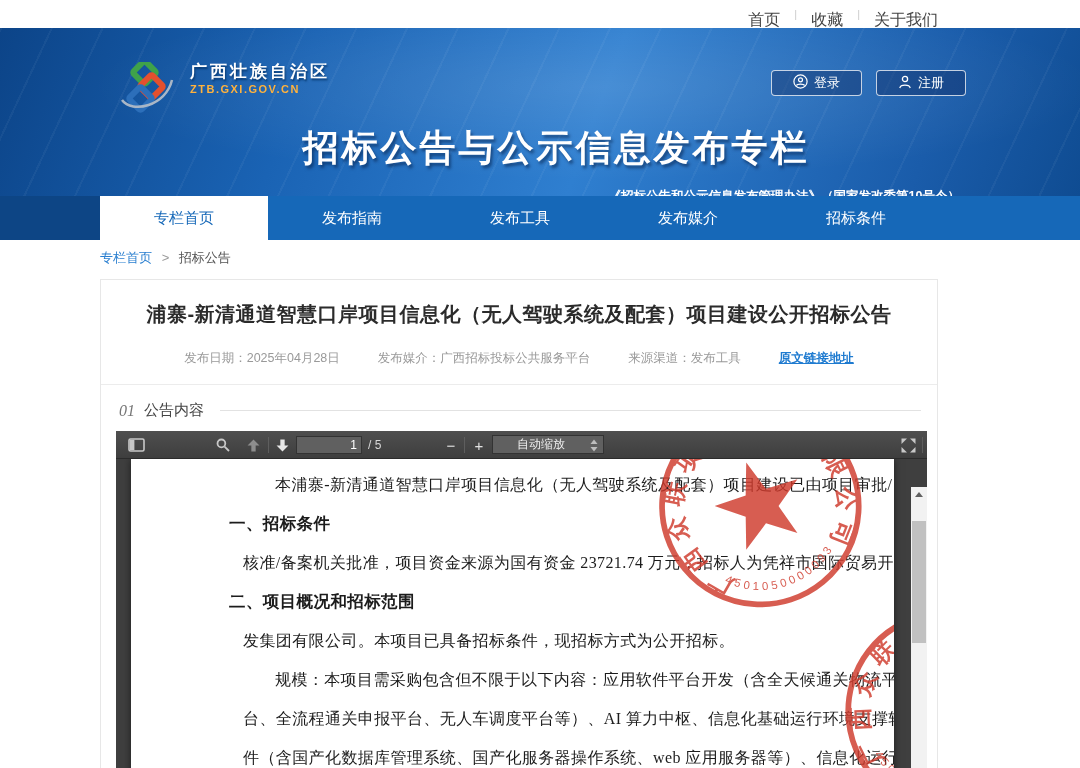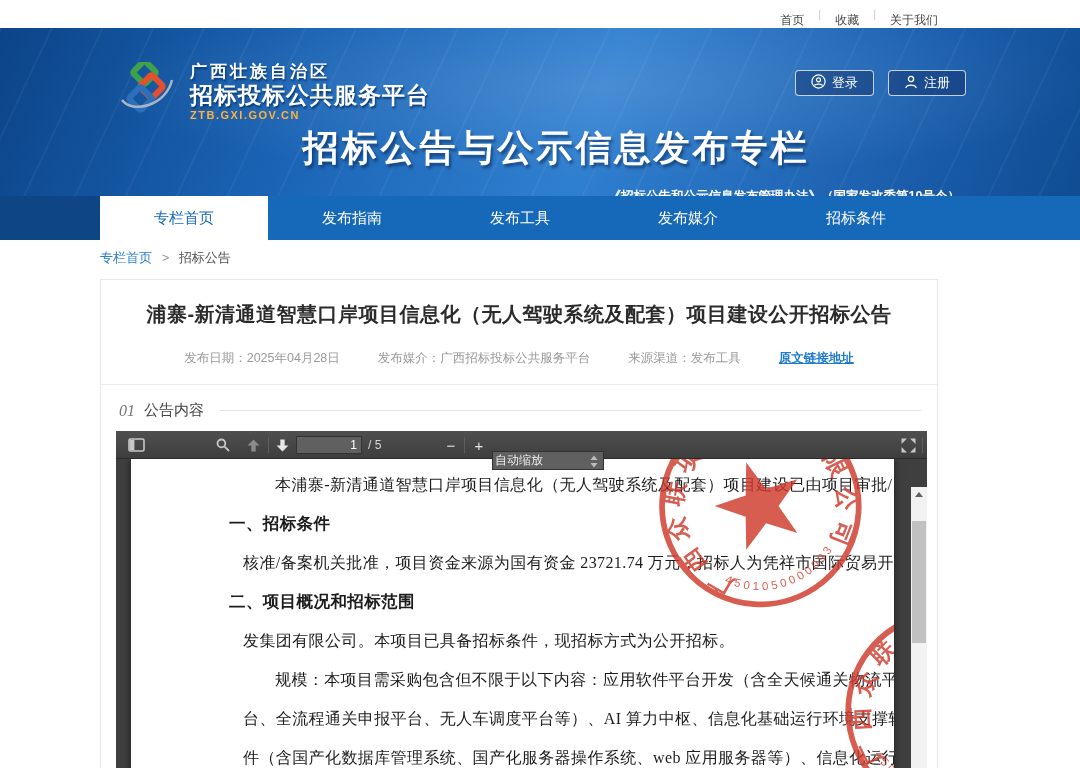--- a/index.html
+++ b/index.html
@@ -2,37 +2,37 @@
 <html><head>
 <meta charset="utf-8">
 <style>
   html,body{margin:0;padding:0;background:#fff;}
   #screen{position:relative;width:1080px;height:768px;background:#fff;overflow:hidden;
           font-family:"Liberation Sans","DejaVu Sans",sans-serif;}
 
   
   .topbar{position:absolute;left:0;top:0;width:1080px;height:28px;background:#ffffff;
           display:flex;align-items:center;justify-content:flex-end;padding-right:142px;box-sizing:border-box;}
-  .topbar a{font-size:12px;color:#444;text-decoration:none;cursor:pointer;margin-top:12px;}
+  .topbar a{font-size:16px;color:#444;text-decoration:none;cursor:pointer;margin-top:12px;}
   .topbar .sep{color:#ccc;margin:0 14px;font-size:11px;}
 
   
   .banner{position:absolute;left:0;top:28px;width:1080px;height:168px;
           background:linear-gradient(110deg,#0c4488 0%,#1a63b4 28%,#2f7fd0 55%,#1a5caa 85%,#0f4c92 100%);
           overflow:hidden;}
   .banner::after{content:"";position:absolute;inset:0;
           background:repeating-linear-gradient(115deg,rgba(255,255,255,.045) 0 2px,transparent 2px 46px),
                      radial-gradient(ellipse at 55% 35%,rgba(255,255,255,.12),transparent 60%);}
   .logo{position:absolute;left:118px;top:34px;display:flex;z-index:2;}
   .logo-text{margin-left:14px;line-height:1.15;}
   .logo-line1{font-size:17px;font-weight:bold;color:#fff;letter-spacing:3px;text-shadow:1px 2px 2px #083succ;text-shadow:1px 2px 2px #083a72;}
   .logo-line2{font-size:23px;font-weight:bold;color:#fff;letter-spacing:1px;text-shadow:1px 2px 2px #083a72;}
   .logo-line3{font-size:11px;font-weight:bold;color:#ffb23d;letter-spacing:1.5px;margin-top:1px;}
   .auth{position:absolute;right:114px;top:42px;display:flex;gap:14px;z-index:2;}
-  .auth-btn{display:flex;align-items:center;gap:6px;height:24px;padding:0 15px;border:1px solid rgba(255,255,255,.75);
+  .auth-btn{display:flex;align-items:center;gap:6px;height:24px;padding:0 21px;border:1px solid rgba(255,255,255,.75);
             border-radius:4px;background:rgba(8,30,80,.35);color:#fff;font-size:13px;cursor:pointer;justify-content:space-between;}
   .banner-title{position:absolute;left:16px;top:96px;width:100%;text-align:center;z-index:2;
             font-size:36px;font-weight:bold;color:#fff;letter-spacing:3px;
             text-shadow:2px 3px 3px rgba(2,24,62,.5);}
   .banner-note{position:absolute;right:120px;top:160px;z-index:2;font-size:12.5px;font-weight:bold;color:#fff;}
 
   
   .nav{position:absolute;left:0;top:196px;width:1080px;height:44px;background:#1668b8;}
   .nav-darkcap{position:absolute;left:0;top:0;width:100px;height:44px;background:#0d4585;}
   .nav-tabs{position:absolute;left:100px;top:0;width:840px;height:44px;display:flex;}
@@ -60,21 +60,21 @@
   .viewer{position:absolute;left:15px;top:151px;width:811px;height:360px;background:#3f3f3f;overflow:hidden;}
   .pdf-toolbar{position:absolute;left:0;top:0;width:100%;height:28px;
         background:linear-gradient(#4f4f4f,#3e3e3e);border-bottom:1px solid #2b2b2b;box-sizing:border-box;z-index:5;}
   .tb{position:absolute;top:0;height:28px;display:flex;align-items:center;color:#cfcfcf;cursor:pointer;}
   .tb-sep{position:absolute;top:6px;width:1px;height:16px;background:#5e5e5e;}
   .page-input{position:absolute;left:180px;top:5px;width:56px;height:16px;background:#606060;
         border:1px solid #333;color:#fff;font-size:12px;text-align:right;padding:0 4px;box-sizing:content-box;}
   .page-total{position:absolute;left:252px;top:7px;font-size:12px;color:#d8d8d8;}
   .zoom-btn{font-size:15px;color:#e2e2e2;width:18px;text-align:center;}
   .zoom-select{position:absolute;left:376px;top:4px;width:112px;height:19px;background:#606060;border:1px solid #333;
-        display:flex;align-items:center;font-size:12px;color:#eee;padding-left:2px;box-sizing:border-box;cursor:pointer;margin-top:16px;}
+        display:flex;align-items:center;font-size:12px;color:#eee;padding-left:24px;box-sizing:border-box;cursor:pointer;}
   .zoom-select .arrows{position:absolute;right:5px;top:3px;}
 
   .pdf-body{position:absolute;left:0;top:28px;width:811px;height:332px;}
   .pdf-page{position:absolute;left:15px;top:0;width:763px;height:332px;background:#fff;
         box-shadow:0 0 8px rgba(0,0,0,.55);overflow:hidden;}
   .doc{padding:6px 75px 0 112px;font-family:"Liberation Serif","DejaVu Serif",serif;
         font-size:16px;color:#1c1c1c;letter-spacing:.4px;}
   .doc-line{line-height:39px;white-space:nowrap;}
   .doc-line.heading{font-weight:bold;font-size:16.5px;margin-left:-14px;}
   .doc-line.indent{text-indent:32px;}
@@ -108,21 +108,20 @@
           <g fill="none" stroke-linejoin="round">
             <rect x="18" y="2" width="17" height="17" rx="2" transform="rotate(45 26.5 10.5)" stroke="#3fa24a" stroke-width="6"></rect>
             <rect x="25" y="16" width="17" height="17" rx="2" transform="rotate(45 33.5 24.5)" stroke="#e4502e" stroke-width="6"></rect>
             <rect x="14" y="28" width="17" height="17" rx="2" transform="rotate(45 22.5 36.5)" stroke="#2c6fba" stroke-width="6"></rect>
             <path d="M4 38 C 14 52, 48 44, 54 18" stroke="#a9b6c6" stroke-width="2.5"></path>
           </g>
         </svg>
       </span>
       <span class="logo-text">
         <div class="logo-line1">广西壮族自治区</div>
-        <div class="logo-line2">招标投标公共服务平台</div>
         <div class="logo-line3">ZTB.GXI.GOV.CN</div>
       </span>
     </div>
 
     <div class="auth">
       <div class="auth-btn">
         <span>
           <svg width="15" height="15" viewBox="0 0 15 15" fill="none" stroke="#fff" stroke-width="1.2">
             <circle cx="7.5" cy="7.5" r="6.6"></circle>
             <circle cx="7.5" cy="5.8" r="2"></circle>

